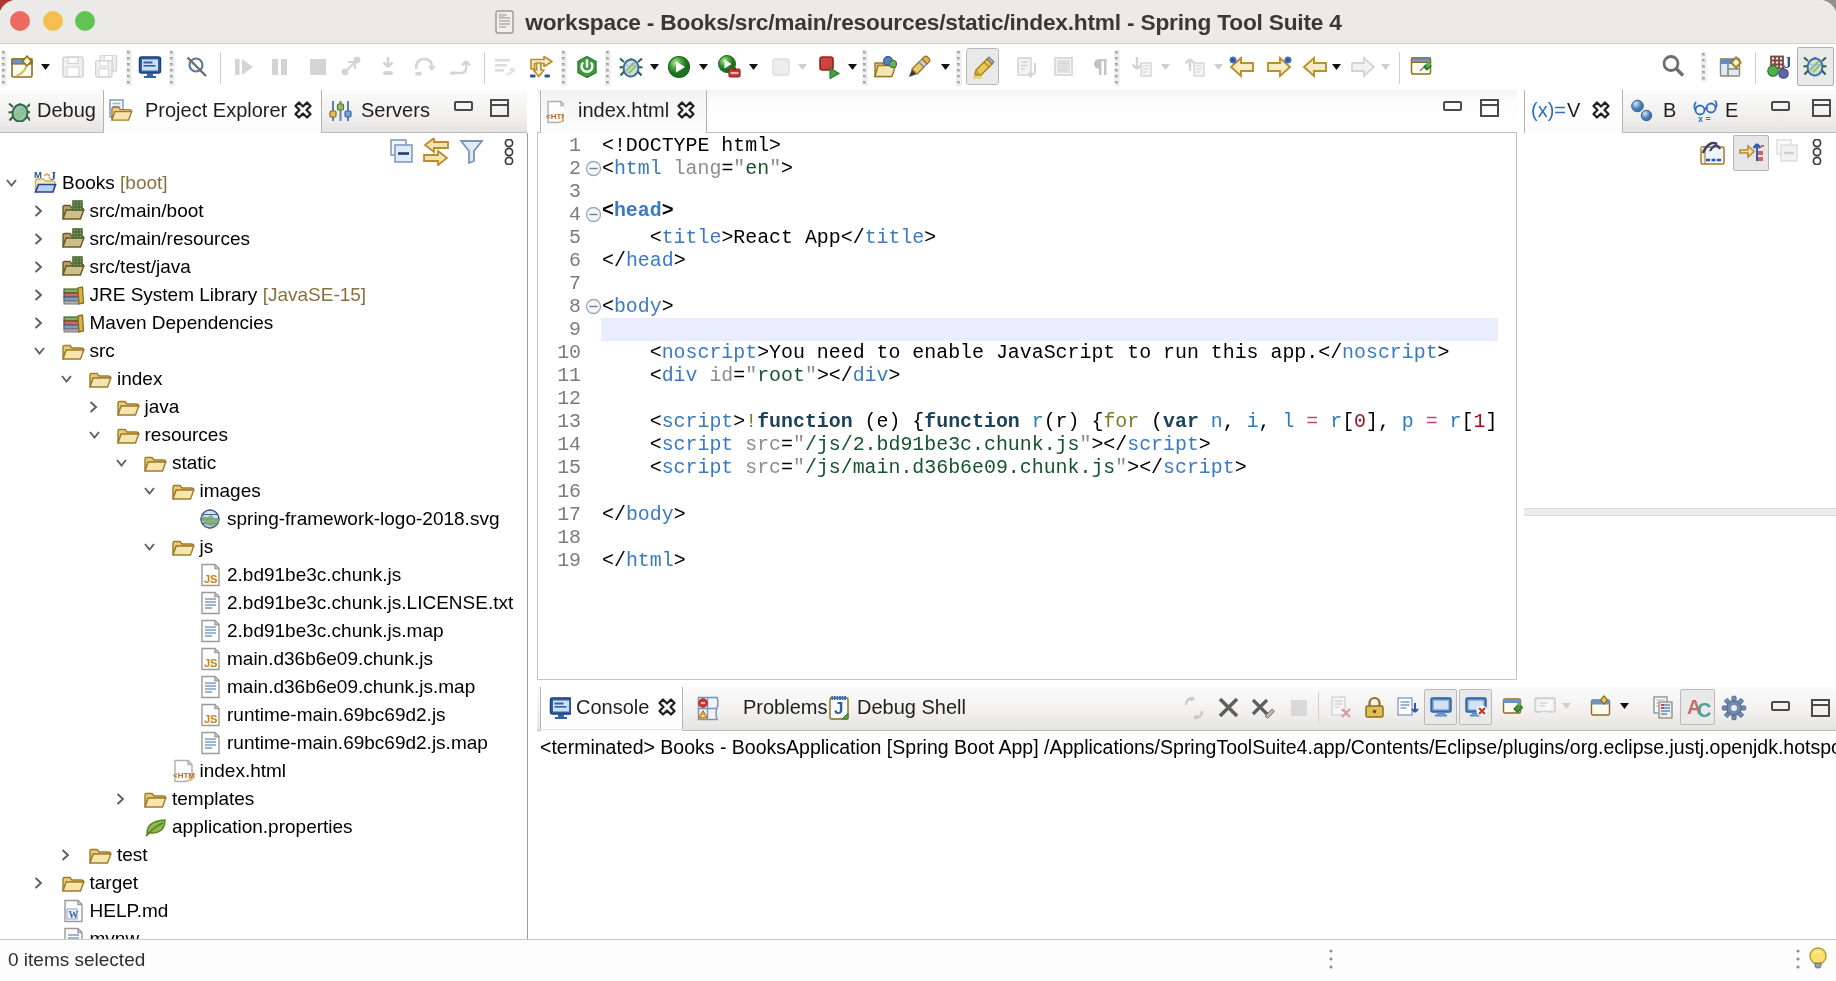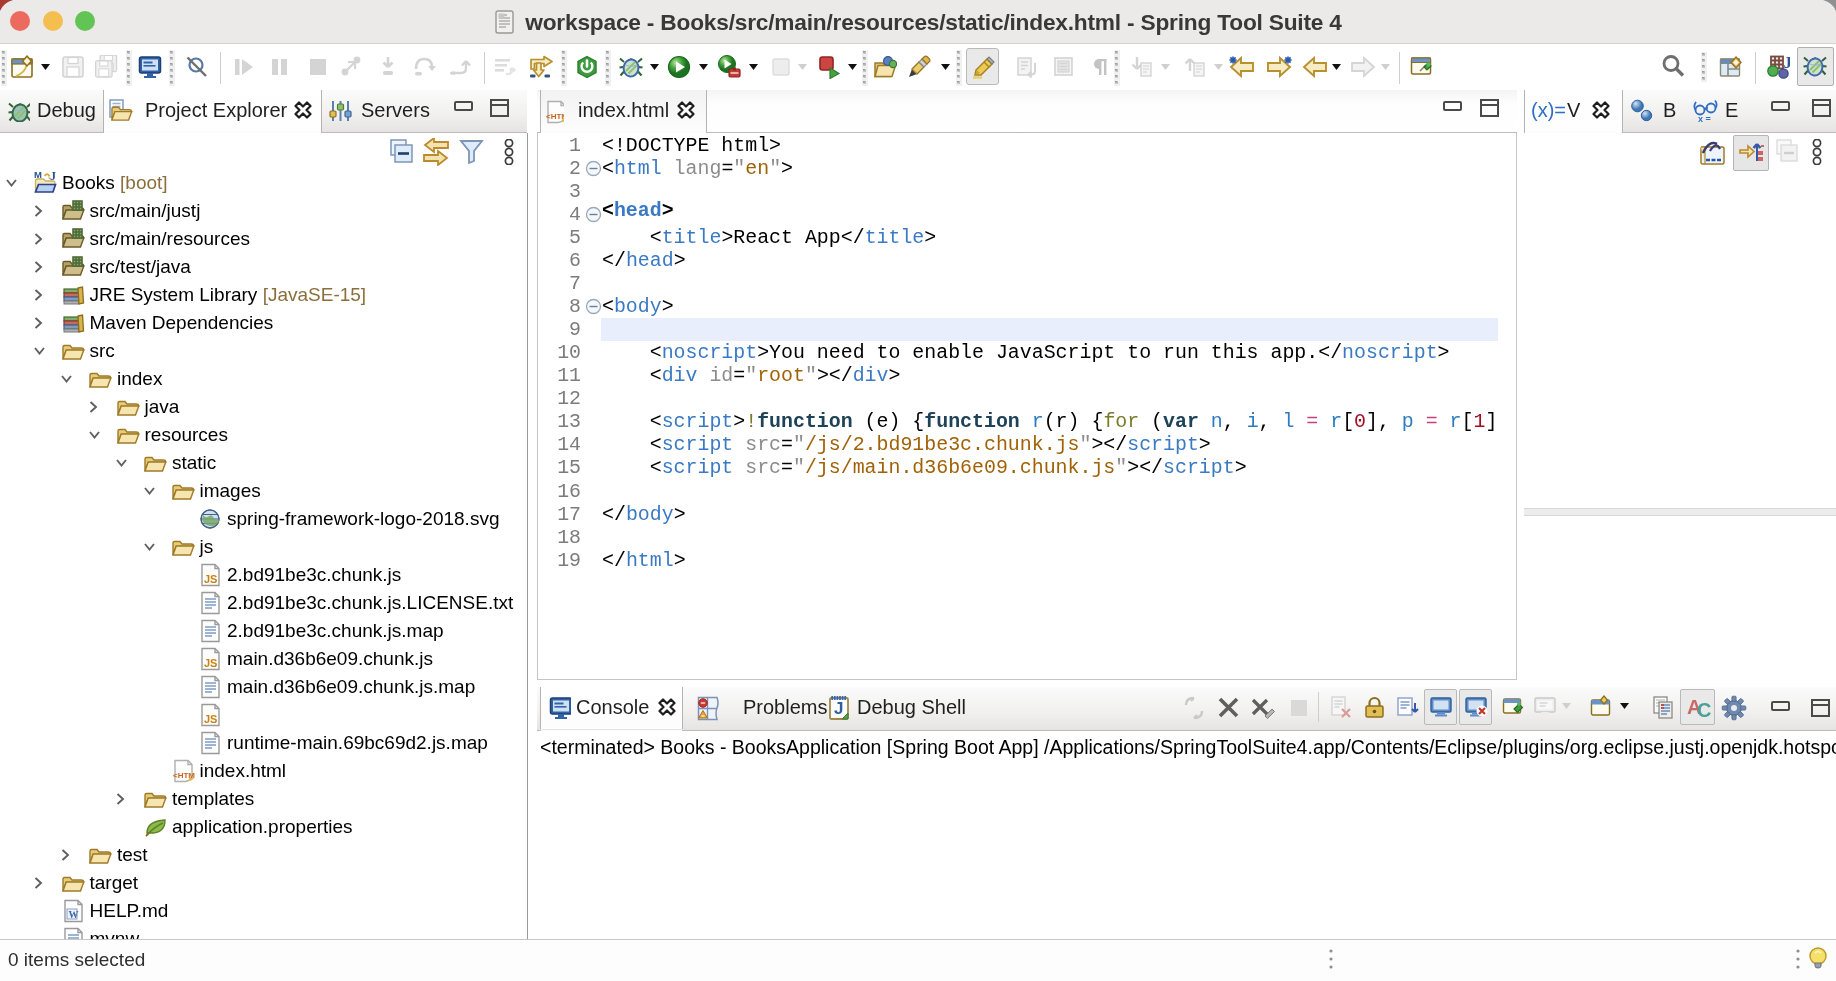--- a/index.html
+++ b/index.html
@@ -19,21 +19,21 @@
 #leftpanel { left:0; top:133px; width:528px; height:806px; background:#fff; border-right:1px solid #9c9a99; }
 .treerow { position:absolute; left:0; width:520px; height:28px; font-size:19px; color:#000; white-space:nowrap; }
 .treerow .lbl { position:absolute; top:3px; }
 .dec { color:#8a6f3c; }
 #edtabs { left:537px; top:90px; width:980px; height:43px; background:linear-gradient(#f4f4f4 0%,#fdfdfd 30%,#ffffff 100%); border-bottom:1px solid #bdbcbb; }
 #editor { left:537px; top:133px; width:980px; height:547px; background:#fff; border-left:1px solid #c6c5c4; border-right:1px solid #c6c5c4; border-bottom:1px solid #c6c5c4; overflow:hidden; }
 .cl { position:absolute; left:64px; white-space:pre; font-family:"Liberation Mono", monospace; font-size:19.9px; line-height:23.07px; height:23.07px; color:#000; }
 .ln { position:absolute; left:0; width:43px; text-align:right; color:#7c7c7c; font-family:"Liberation Mono", monospace; font-size:19.9px; line-height:23.07px; }
 .tag { color:#3a7ac4; }
 .attr { color:#8c8c8c; }
-.val { color:#a16207; }
+.val { color:#14532d; }
 .kw { color:#1e4258; font-weight:bold; }
 .olv { color:#7a7a2a; }
 .vr { color:#2e7cc0; }
 .op { color:#c4447c; }
 .num { color:#a00f20; }
 #rtabs { left:1524px; top:90px; width:312px; height:43px; }
 #rightpanel { left:1524px; top:133px; width:312px; height:547px; background:#fff; }
 #rsep { left:1524px; top:508px; width:312px; height:8px; background:#ececec; border-top:1px solid #d9d9d9; border-bottom:1px solid #d9d9d9; }
 #ctabs { left:537px; top:687px; width:1299px; height:44px; }
 #consolebody { left:537px; top:731px; width:1299px; height:208px; background:#fff; overflow:hidden; }
@@ -560,21 +560,21 @@
     </svg>
 <svg class="abs" style="left:61.5px;top:199px;" width="23" height="24" viewBox="0 0 23 24">
       <path d="M1 8 Q1 6.5 2.5 6.5 h5.5 l2 2.5 h9 Q21.5 9 21.5 10.5 l0 1 H4 L1 20 z" fill="#b5a267" stroke="#6b5a28" stroke-width="1.4"></path>
       <path d="M1 20 L4.2 11 h17.6 L18.5 20 z" fill="#cdbe8a" stroke="#6b5a28" stroke-width="1.4"></path>
       <g stroke="#4e6b38" stroke-width="1.6" fill="#8aa86a">
         <rect x="11" y="2" width="9" height="9"></rect>
         <path d="M14 2 v9 M17 2 v9 M11 5 h9 M11 8 h9"></path>
       </g>
     </svg>
 <div class="treerow" style="top:197px;">
-      <span class="lbl" style="left:89.5px;">src/main/justj</span>
+      <span class="lbl" style="left:89.5px;">src/main/boot</span>
     </div>
 <svg class="abs" style="left:32.5px;top:232px;" width="10" height="14" viewBox="0 0 10 14">
       <path d="M2.5 2 L8 7 L2.5 12" fill="none" stroke="#5f5f5f" stroke-width="1.9"></path>
     </svg>
 <svg class="abs" style="left:61.5px;top:227px;" width="23" height="24" viewBox="0 0 23 24">
       <path d="M1 8 Q1 6.5 2.5 6.5 h5.5 l2 2.5 h9 Q21.5 9 21.5 10.5 l0 1 H4 L1 20 z" fill="#b5a267" stroke="#6b5a28" stroke-width="1.4"></path>
       <path d="M1 20 L4.2 11 h17.6 L18.5 20 z" fill="#cdbe8a" stroke="#6b5a28" stroke-width="1.4"></path>
       <g stroke="#4e6b38" stroke-width="1.6" fill="#8aa86a">
         <rect x="11" y="2" width="9" height="9"></rect>
         <path d="M14 2 v9 M17 2 v9 M11 5 h9 M11 8 h9"></path>
@@ -753,20 +753,23 @@
       <path d="M6 8 h11 M6 11 h11 M6 14 h11 M6 17 h7" stroke="#7d9cc4" stroke-width="1.5"></path>
     </svg>
 <div class="treerow" style="top:673px;">
       <span class="lbl" style="left:227.0px;">main.d36b6e09.chunk.js.map</span>
     </div>
 <svg class="abs" style="left:199.0px;top:703px;" width="23" height="24" viewBox="0 0 23 24">
       <path d="M3 1.5 H16 L20 5.5 V22.5 H3 Z" fill="#fdfdfd" stroke="#9a9a9a" stroke-width="1.4"></path>
       <path d="M16 1.5 V5.5 H20" fill="none" stroke="#9a9a9a" stroke-width="1.4"></path>
       <text x="5" y="20" font-size="11" font-weight="bold" fill="#c8820f" font-family="Liberation Sans">JS</text>
     </svg>
+<div class="treerow" style="top:701px;">
+      <span class="lbl" style="left:227.0px;">runtime-main.69bc69d2.js</span>
+    </div>
 <svg class="abs" style="left:199.0px;top:731px;" width="23" height="24" viewBox="0 0 23 24">
       <path d="M3 1.5 H16 L20 5.5 V22.5 H3 Z" fill="#fdfdfd" stroke="#9a9a9a" stroke-width="1.4"></path>
       <path d="M16 1.5 V5.5 H20" fill="none" stroke="#9a9a9a" stroke-width="1.4"></path>
       <path d="M6 8 h11 M6 11 h11 M6 14 h11 M6 17 h7" stroke="#7d9cc4" stroke-width="1.5"></path>
     </svg>
 <div class="treerow" style="top:729px;">
       <span class="lbl" style="left:227.0px;">runtime-main.69bc69d2.js.map</span>
     </div>
 <svg class="abs" style="left:171.5px;top:759px;" width="23" height="24" viewBox="0 0 23 24">
       <path d="M3 1.5 H16 L20 5.5 V19 q-4 4 -8 3.5 H3 Z" fill="#fdfdfd" stroke="#b0b0b0" stroke-width="1.4"></path>

